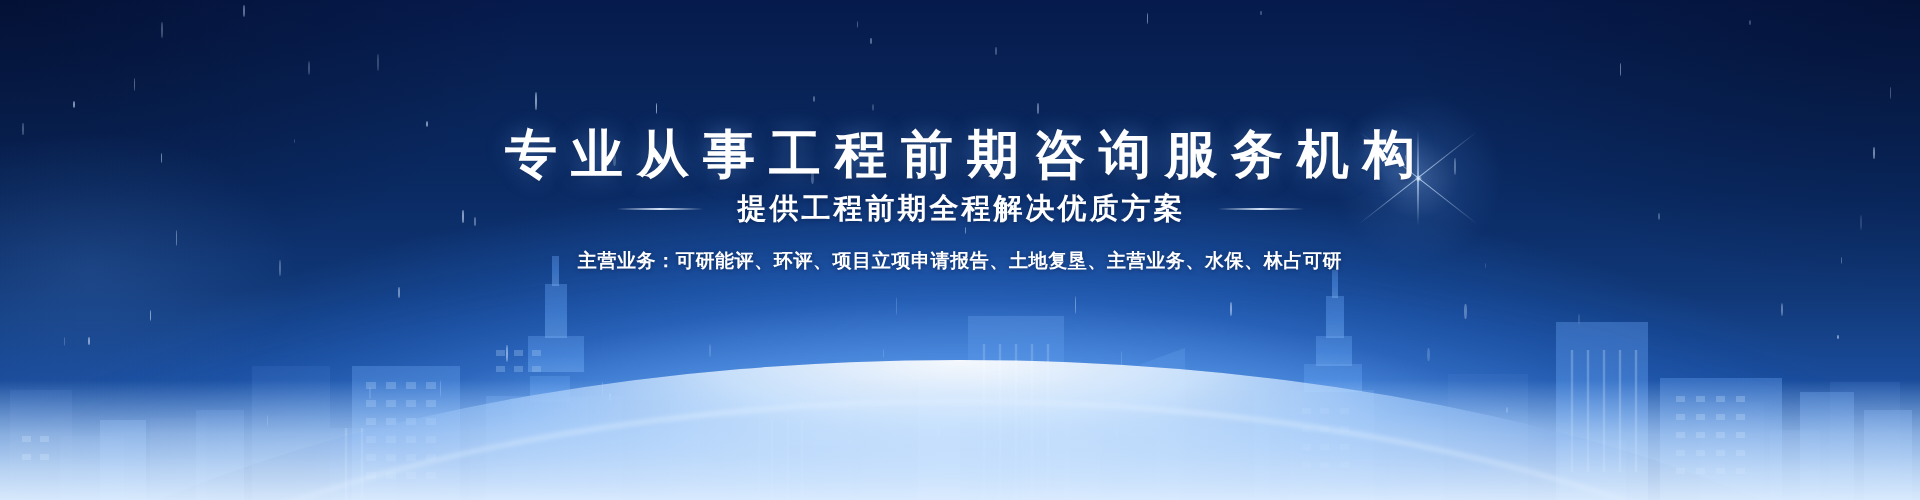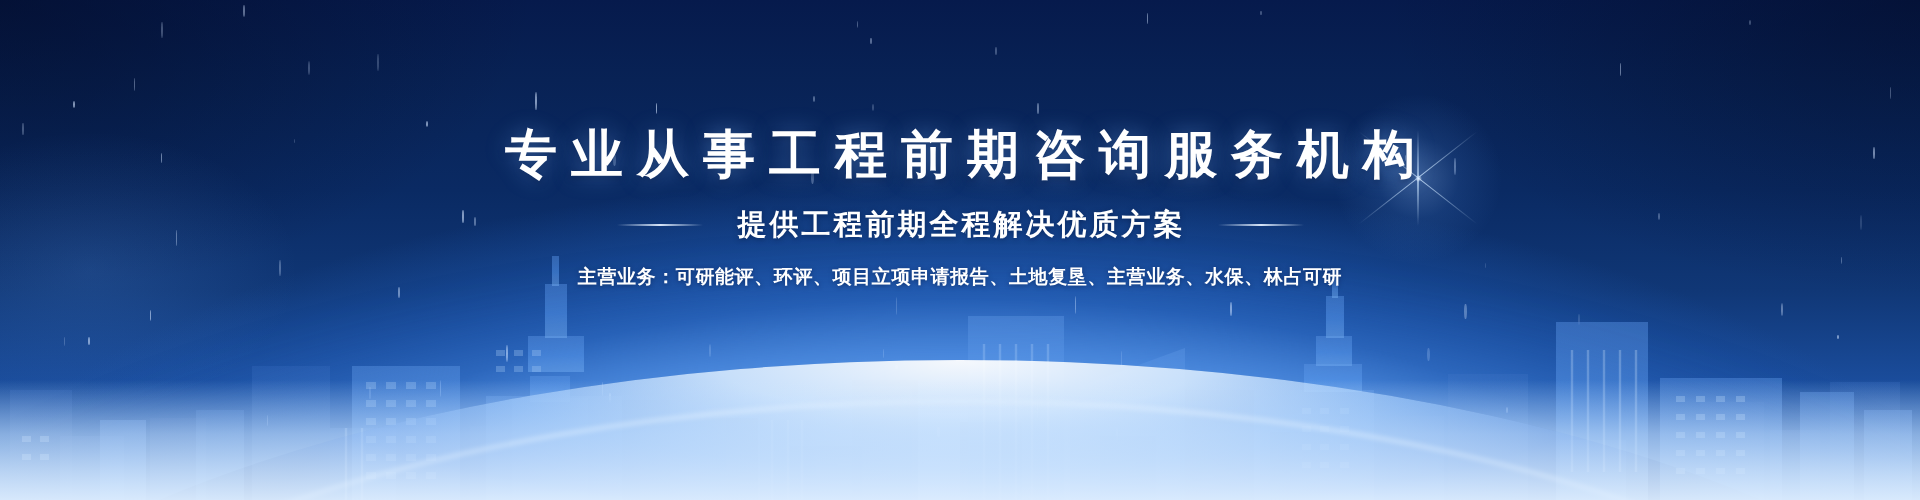--- a/index.html
+++ b/index.html
@@ -120,21 +120,21 @@
     color:#ffffff;
     font-size:52px;
     line-height:1;
     font-weight:bold;
     letter-spacing:14px;
     text-indent:14px;
     text-shadow:0 0 22px rgba(120,180,255,.45), 0 2px 6px rgba(0,20,60,.55);
     white-space:nowrap;
   }
   .subline-wrap{
-    margin-top:30px;
+    margin-top:14px;
     display:flex; align-items:center; justify-content:center; gap:32px;
     white-space:nowrap;
   }
   .dash{
     display:block; width:86px; height:2px;
     background:linear-gradient(90deg, rgba(190,218,255,0), rgba(225,238,255,.95), rgba(190,218,255,0));
   }
   .subline{
     color:#ffffff;
     font-size:29px;

